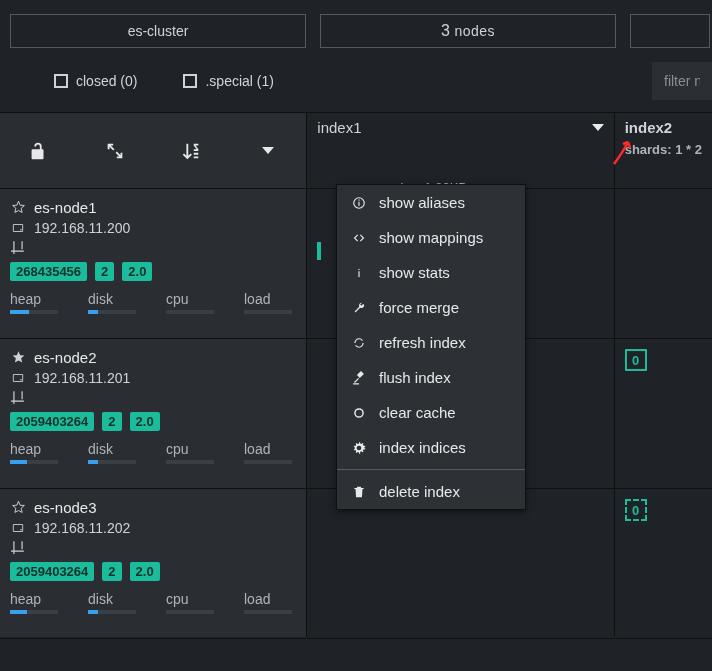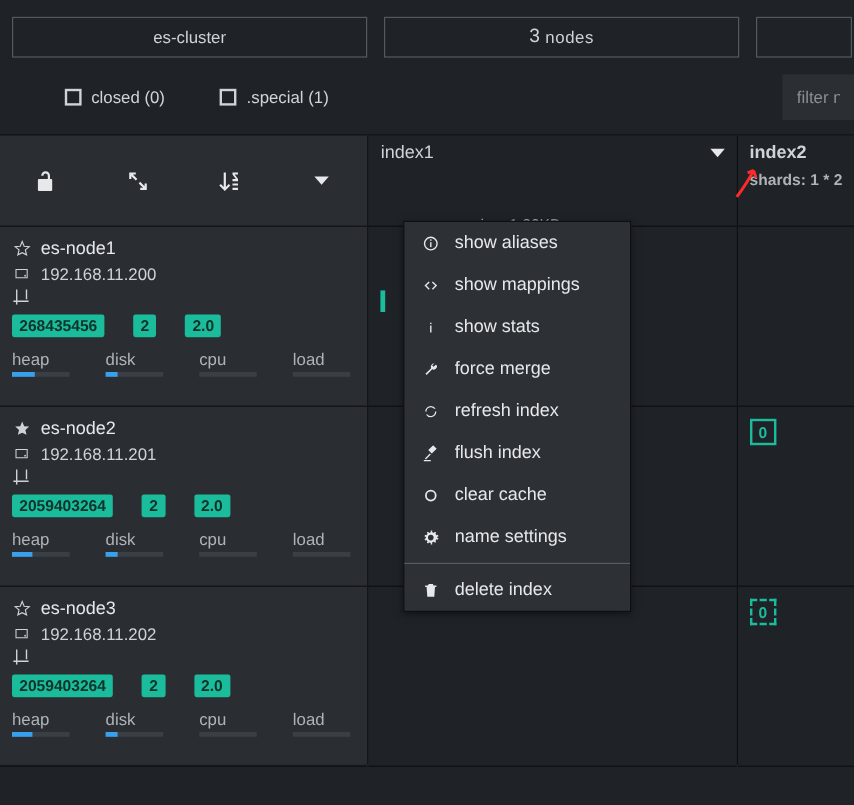--- a/index.html
+++ b/index.html
@@ -109,21 +109,21 @@
     border-bottom: 1px solid #0e1012;
     padding: 8px 10px 6px 10px;
     box-sizing: border-box;
     height: 150px;
   }
   .node-line { display:flex; align-items:center; gap:8px; margin:2px 0 4px 0; color:#e6e8ea; font-size:15px; }
   .node-line.sm { color:#cfd3d7; font-size:14px; }
   .icon { width:16px; display:inline-flex; justify-content:center; align-items:center; }
   .icon svg { fill:#cfd3d7; }
 
-  .chips { display:flex; gap:24px; margin-top:8px; }
+  .chips { display:flex; gap:8px; margin-top:8px; }
   .chip {
     background:#1abc9c; color:#10322a; font-weight:bold;
     padding:2px 6px; font-size:13px; border-radius:2px;
   }
   .metrics-row {
     display:flex; gap:30px; margin-top:10px; font-size:14px; color:#aeb3b8;
   }
   .metric { display:flex; flex-direction:column; gap:3px; width:48px; }
   .bar-track { width:48px; height:4px; background:#3a3f45; position:relative; }
   .bar-fill { height:4px; background:#39a0ed; position:absolute; left:0; top:0; }
@@ -493,21 +493,21 @@
         </svg>
       </span>
     <span>clear cache</span>
   </div>
   <div class="dd-item">
     <span class="dd-icon">
         <svg viewBox="0 0 24 24" width="14" height="14">
           <path d="M12 8a4 4 0 100 8 4 4 0 000-8zm9 4l2 1-1 2-2-.7a9 9 0 01-1.3 2.2l1 1.9-2 1-1.2-1.7a9 9 0 01-2.5.9V22h-2v-2.4a9 9 0 01-2.5-.9L8.3 20.4l-2-1 1-1.9A9 9 0 016 15.3L4 16l-1-2 2-1a9 9 0 010-2L3 10l1-2 2 .7A9 9 0 017.3 6.5l-1-1.9 2-1L9.5 5.3a9 9 0 012.5-.9V2h2v2.4a9 9 0 012.5.9l1.2-1.7 2 1-1 1.9A9 9 0 0120 8.7l2-.7 1 2-2 1a9 9 0 010 2z"></path>
         </svg>
       </span>
-    <span>name settings</span>
+    <span>index indices</span>
   </div>
   <div class="dd-sep"></div>
   <div class="dd-item">
     <span class="dd-icon">
         <svg viewBox="0 0 24 24" width="14" height="14">
           <path d="M6 7h12l-1 14H7L6 7zm3-4h6l1 2h4v2H4V5h4l1-2z"></path>
         </svg>
       </span>
     <span>delete index</span>
   </div>

